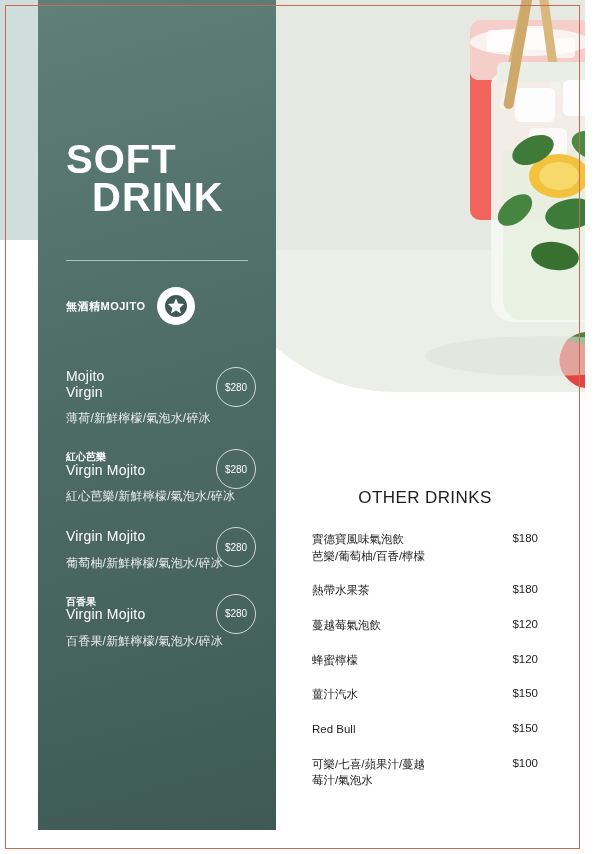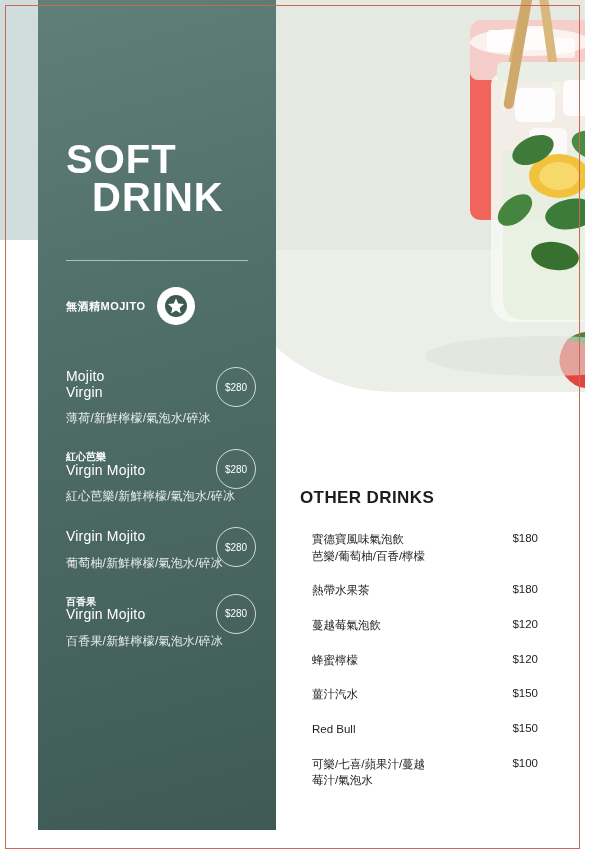--- a/index.html
+++ b/index.html
@@ -114,22 +114,23 @@
     display: flex; align-items: center; justify-content: center;
   }
   
   .other {
     position: absolute;
     left: 300px; top: 488px;
     width: 250px;
     z-index: 12;
   }
   .other h2 {
+    text-align: center;
     font-size: 17px;
-    font-weight: 700;
+    font-weight: 400;
     color: #1d1d1d;
     letter-spacing: 0.4px;
     margin-bottom: 14px;
   }
   .other-row {
     display: flex;
     align-items: flex-start;
     justify-content: space-between;
     padding: 9px 12px 9px 12px;
     gap: 2px;

